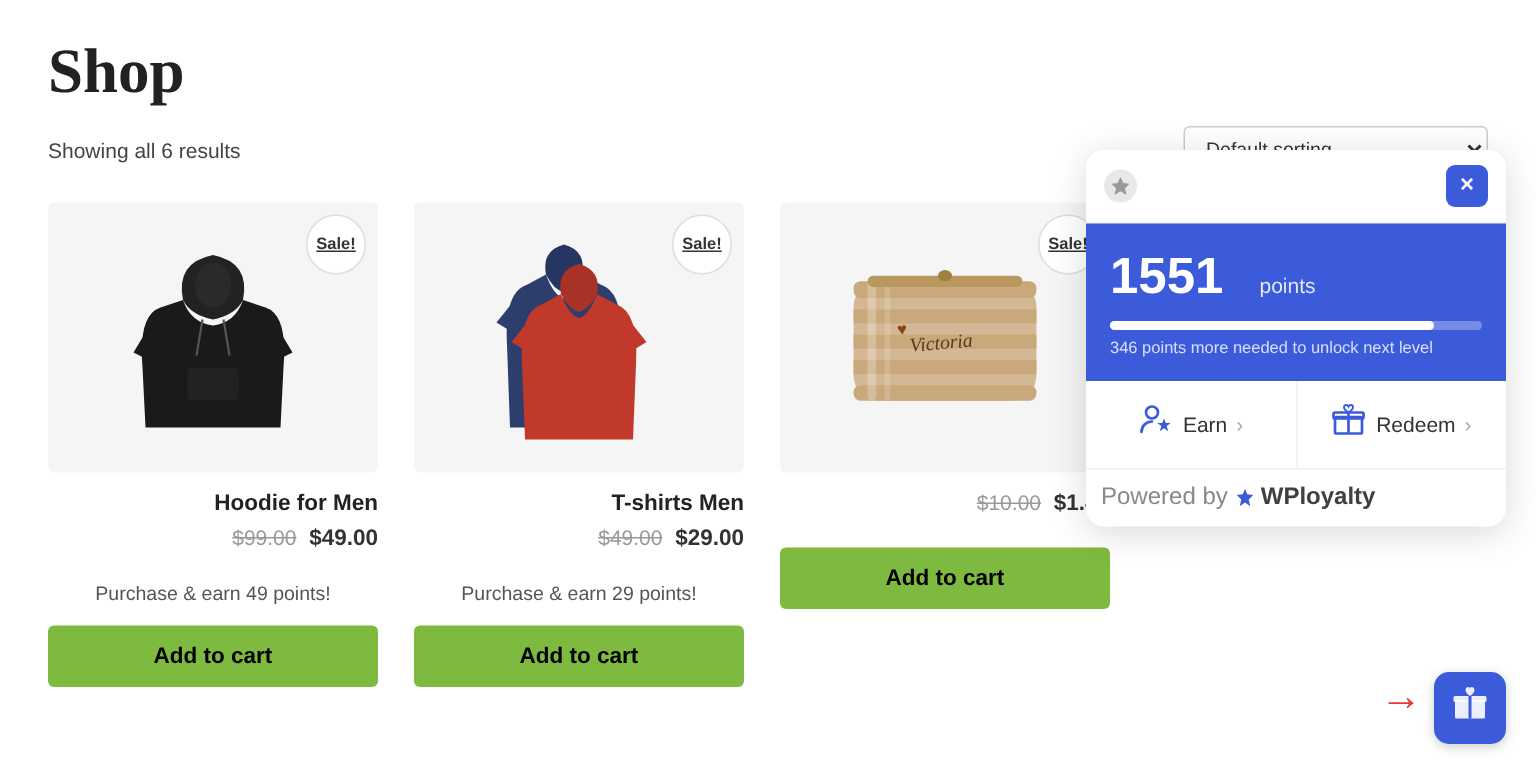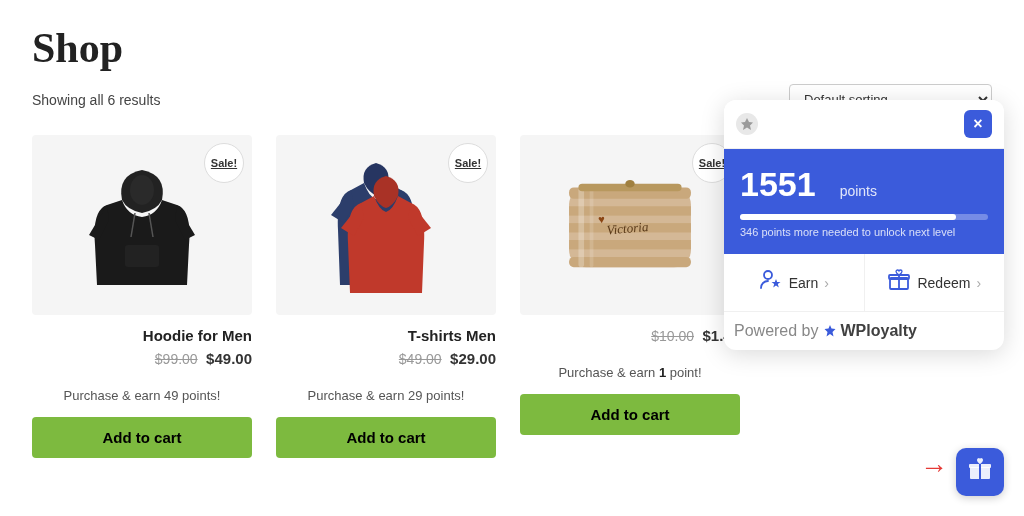--- a/index.html
+++ b/index.html
@@ -462,23 +462,20 @@
         <ellipse cx="80" cy="16" rx="5" ry="4" fill="#a08040"></ellipse>
 
         <text x="55" y="68" font-family="Georgia, serif" font-size="14" font-style="italic" fill="#5a3a1a" transform="rotate(-5, 80, 65)">Victoria</text>
 
         <text x="46" y="58" font-family="serif" font-size="12" fill="#8b4513" transform="rotate(-5, 50, 55)">♥</text>
       </svg>
     </div>
     <div class="product-price">
       <span class="price-old">$10.00</span>
       <span class="price-new">$1.40</span>
-    </div>
-    <div class="earn-text">
-      Purchase &amp; earn <strong>1</strong> point!
     </div>
     <button class="add-to-cart-btn">Add to cart</button>
   </div>
 
 </div>
 
 <div class="wployalty-widget">
 
   <div class="widget-topbar">
     <div class="widget-logo-icon">

